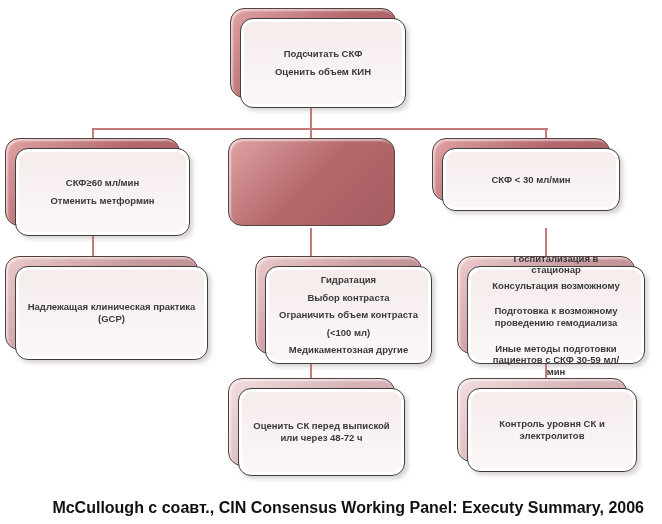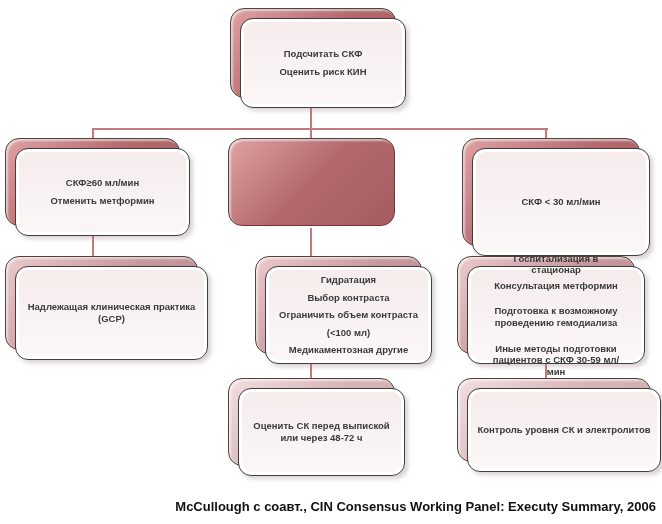--- a/index.html
+++ b/index.html
@@ -49,23 +49,23 @@
   .front p {
     margin: 3px 0;
     font-size: 9.5px;
     font-weight: bold;
     color: #3a3a3a;
     text-align: center;
     line-height: 1.22;
   }
   .caption {
     position: absolute;
-    left: 0; right: 6px; top: 499px;
+    left: 0; right: 18px; top: 499px;
     text-align: right;
-    font-size: 13px;
+    font-size: 16px;
     font-weight: bold;
     color: #111111;
     z-index: 2;
   }
 </style>
 </head>
 <body>
 
 <div class="stage">
 
@@ -77,37 +77,37 @@
   <div class="line v" style="left:92px;  top:228px; height:36px;"></div>
   <div class="line v" style="left:310px; top:228px; height:36px;"></div>
   <div class="line v" style="left:545px; top:228px; height:36px;"></div>
   <div class="line v" style="left:310px; top:352px; height:34px;"></div>
   <div class="line v" style="left:545px; top:352px; height:34px;"></div>
 
   <div class="node dark" style="left:230px; top:8px; width:176px; height:100px;">
     <div class="back"></div>
     <div class="front">
       <p>Подсчитать СКФ</p>
-      <p>Оценить риск КИН</p>
+      <p>Оценить объем КИН</p>
     </div>
   </div>
 
   <div class="node dark" style="left:5px; top:138px; width:185px; height:98px;border-radius:27px;">
     <div class="back"></div>
     <div class="front">
       <p>СКФ≥60 мл/мин</p>
       <p>Отменить метформин</p>
     </div>
   </div>
 
   <div class="node dark" style="left:228px; top:138px; width:177px; height:98px;">
     <div class="back"></div>
   </div>
 
-  <div class="node dark" style="left:462px; top:138px; width:188px; height:118px;">
+  <div class="node dark" style="left:432px; top:138px; width:188px; height:73px;">
     <div class="back"></div>
     <div class="front">
       <p>СКФ &lt; 30 мл/мин</p>
     </div>
   </div>
 
   <div class="node mid" style="left:5px; top:256px; width:203px; height:104px;">
     <div class="back"></div>
     <div class="front">
       <p>Надлежащая клиническая практика (GCP)</p>
@@ -122,34 +122,34 @@
       <p>Ограничить объем контраста</p>
       <p>(&lt;100 мл)</p>
       <p>Медикаментозная другие</p>
     </div>
   </div>
 
   <div class="node mid" style="left:457px; top:256px; width:188px; height:108px;">
     <div class="back"></div>
     <div class="front" style="padding:4px 20px;">
       <p style="margin:2px 0;">Госпитализация в стационар</p>
-      <p style="margin:2px 0;">Консультация метформин</p>
+      <p style="margin:2px 0;">Консультация возможному</p>
       <p style="margin:12px 0;">Подготовка к возможному проведению гемодиализа</p>
       <p style="margin:2px 0;">Иные методы подготовки пациентов с СКФ 30-59 мл/мин</p>
     </div>
   </div>
 
   <div class="node light" style="left:228px; top:378px; width:177px; height:98px;">
     <div class="back"></div>
     <div class="front">
       <p>Оценить СК перед выпиской или через 48-72 ч</p>
     </div>
   </div>
 
-  <div class="node light" style="left:457px; top:378px; width:204px; height:94px;">
+  <div class="node light" style="left:457px; top:378px; width:180px; height:94px;">
     <div class="back"></div>
     <div class="front" style="padding:4px 2px;">
       <p>Контроль уровня СК и электролитов</p>
     </div>
   </div>
 
   <div class="caption">McCullough с соавт., CIN Consensus Working Panel: Executy Summary, 2006</div>
 
 </div>
 

